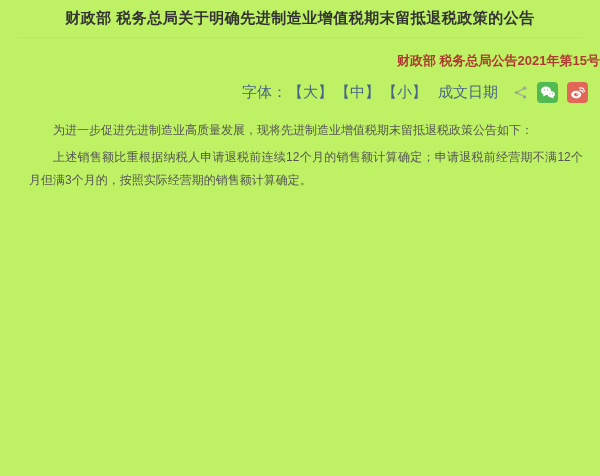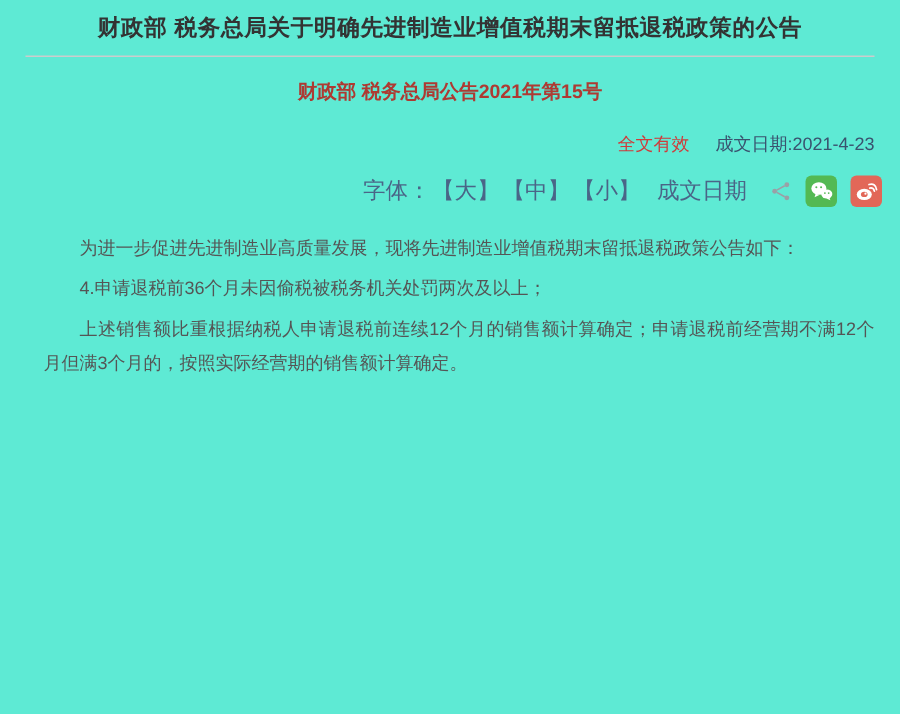--- a/index.html
+++ b/index.html
@@ -6,40 +6,40 @@
     margin: 0;
     padding: 0;
     background: #ffffff;
     font-family: "Liberation Sans", "DejaVu Sans", sans-serif;
   }
   .page {
     position: relative;
     width: 600px;
     height: 476px;
     overflow: hidden;
-    background: #5eead4;
+    background: #bef264;
     box-sizing: border-box;
   }
   .doc-title {
     margin: 0;
     padding-top: 9px;
     text-align: center;
     font-size: 15px;
     font-weight: bold;
     color: #333333;
     letter-spacing: 0.5px;
   }
   .title-divider {
     border: none;
     border-top: 1px solid #cccccc;
     margin: 9px 17px 0 17px;
   }
   .doc-number {
     margin: 14px 0 0 0;
-    text-align: center;
+    text-align: right;
     font-size: 13px;
     font-weight: bold;
     color: #ae3a32;
   }
   .meta-row {
     margin-top: 18px;
     padding-right: 17px;
     text-align: right;
     font-size: 12px;
   }
@@ -94,24 +94,20 @@
 <body>
 
 <div class="page">
 
   <h1 class="doc-title">财政部 税务总局关于明确先进制造业增值税期末留抵退税政策的公告</h1>
 
   <hr class="title-divider">
 
   <h2 class="doc-number">财政部 税务总局公告2021年第15号</h2>
 
-  <div class="meta-row">
-    <span class="status-valid">全文有效</span>
-    <span class="issue-date">成文日期:2021-4-23</span>
-  </div>
 
   <div class="toolbar">
     <span>字体：</span>
     <a>【大】</a>
     <a>【中】</a>
     <a>【小】</a>
     <a class="print-link">成文日期</a>
 
     <span class="icon-btn share-btn">
       <svg viewBox="0 0 24 24" width="15" height="15" aria-hidden="true">
@@ -141,17 +137,16 @@
         <ellipse cx="15.5" cy="22" rx="4.2" ry="3.4" fill="#e26758"></ellipse>
         <circle cx="17" cy="21" r="1.4" fill="#ffffff"></circle>
         <path d="M21.5 9.5 q8.5 -2 9.5 6.5" stroke="#ffffff" stroke-width="2.2" fill="none" stroke-linecap="round"></path>
         <path d="M22.5 14 q4.8 -1 5.8 3.8" stroke="#ffffff" stroke-width="2.2" fill="none" stroke-linecap="round"></path>
       </svg>
     </span>
   </div>
 
   <div class="doc-body">
       <p>为进一步促进先进制造业高质量发展，现将先进制造业增值税期末留抵退税政策公告如下：</p>
-      <p>4.申请退税前36个月未因偷税被税务机关处罚两次及以上；</p>
       <p>上述销售额比重根据纳税人申请退税前连续12个月的销售额计算确定；申请退税前经营期不满12个月但满3个月的，按照实际经营期的销售额计算确定。</p>
     </div>
 
 </div>
 
 </body></html>

